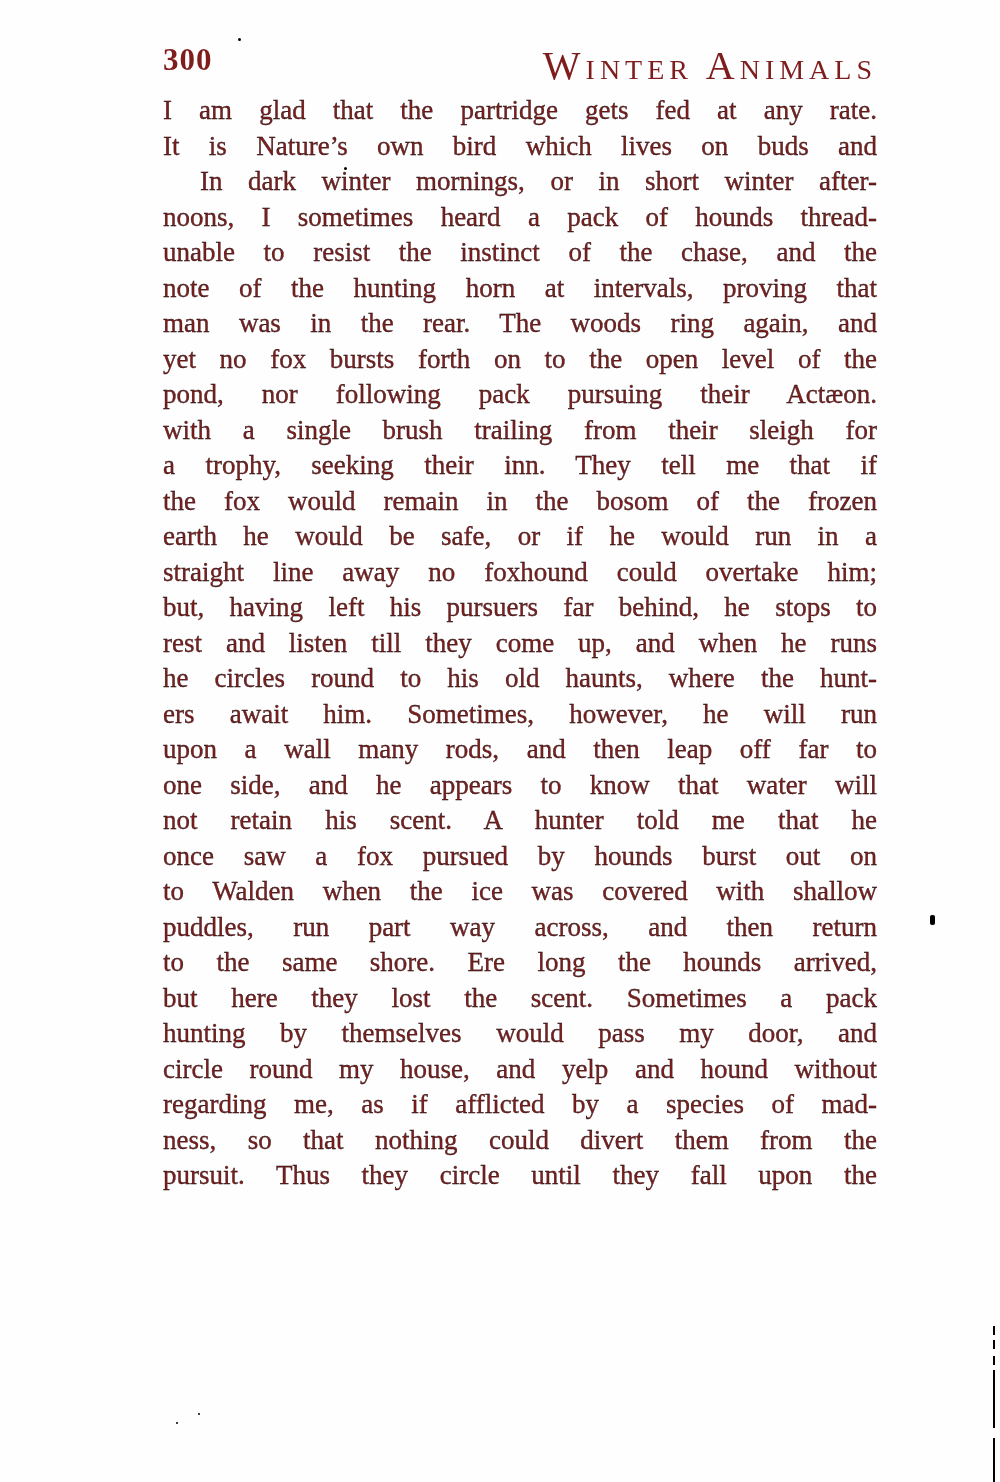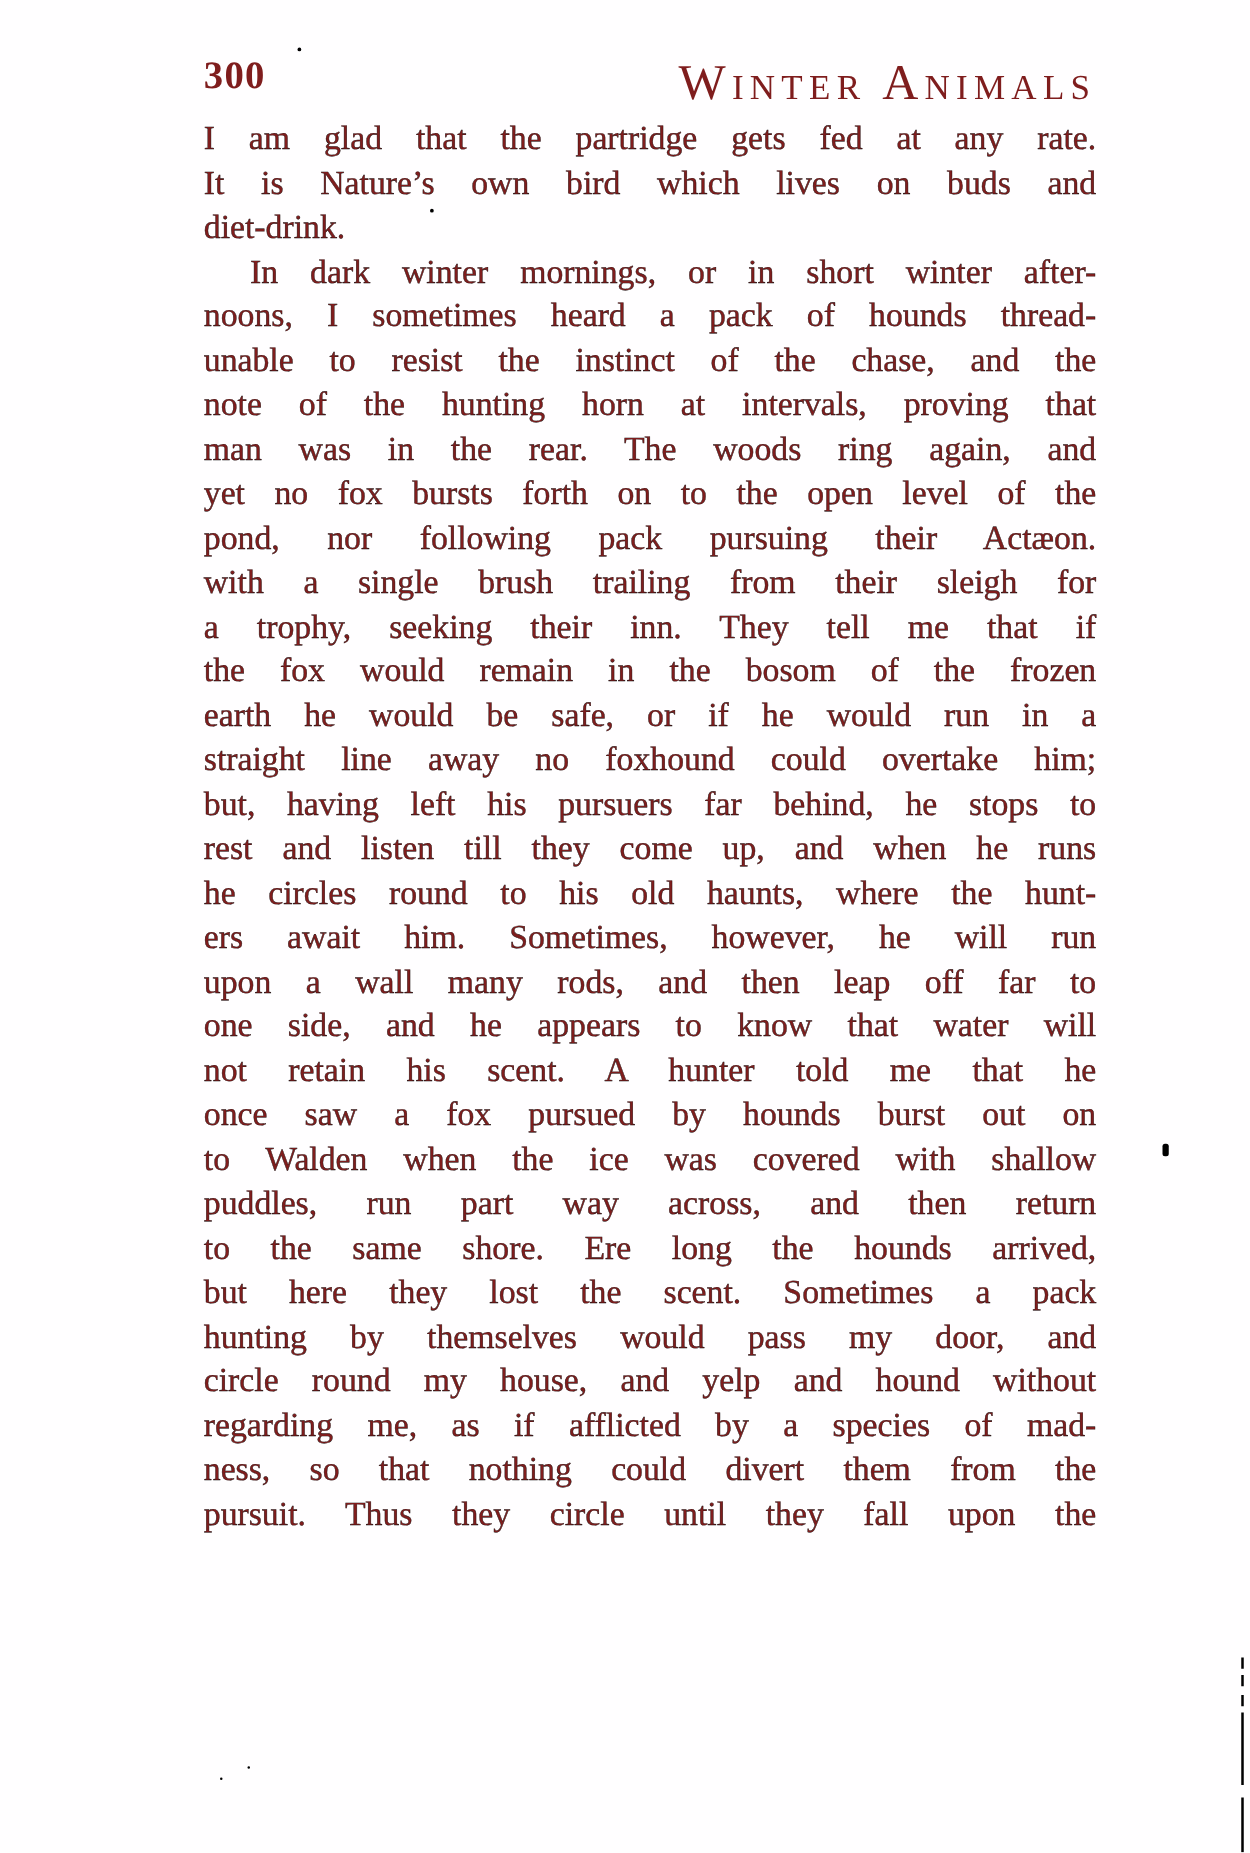--- a/index.html
+++ b/index.html
@@ -84,21 +84,20 @@
 <div class="page">
 
   <div class="header">
     <span class="page-number">300</span>
     <span class="running-title">Winter Animals</span>
   </div>
 
   <div class="text-body" id="text-body">
       <div class="line">I am glad that the partridge gets fed at any rate.</div>
       <div class="line">It is Nature’s own bird which lives on buds and</div>
-      <div class="line no-just">diet-drink.</div>
       <div class="line indent">In dark winter mornings, or in short winter after-</div>
       <div class="line">noons, I sometimes heard a pack of hounds thread-</div>
       <div class="line">unable to resist the instinct of the chase, and the</div>
       <div class="line">note of the hunting horn at intervals, proving that</div>
       <div class="line">man was in the rear.  The woods ring again, and</div>
       <div class="line">yet no fox bursts forth on to the open level of the</div>
       <div class="line">pond, nor following pack pursuing their Actæon.</div>
       <div class="line">with a single brush trailing from their sleigh for</div>
       <div class="line">a trophy, seeking their inn.  They tell me that if</div>
       <div class="line">the fox would remain in the bosom of the frozen</div>

